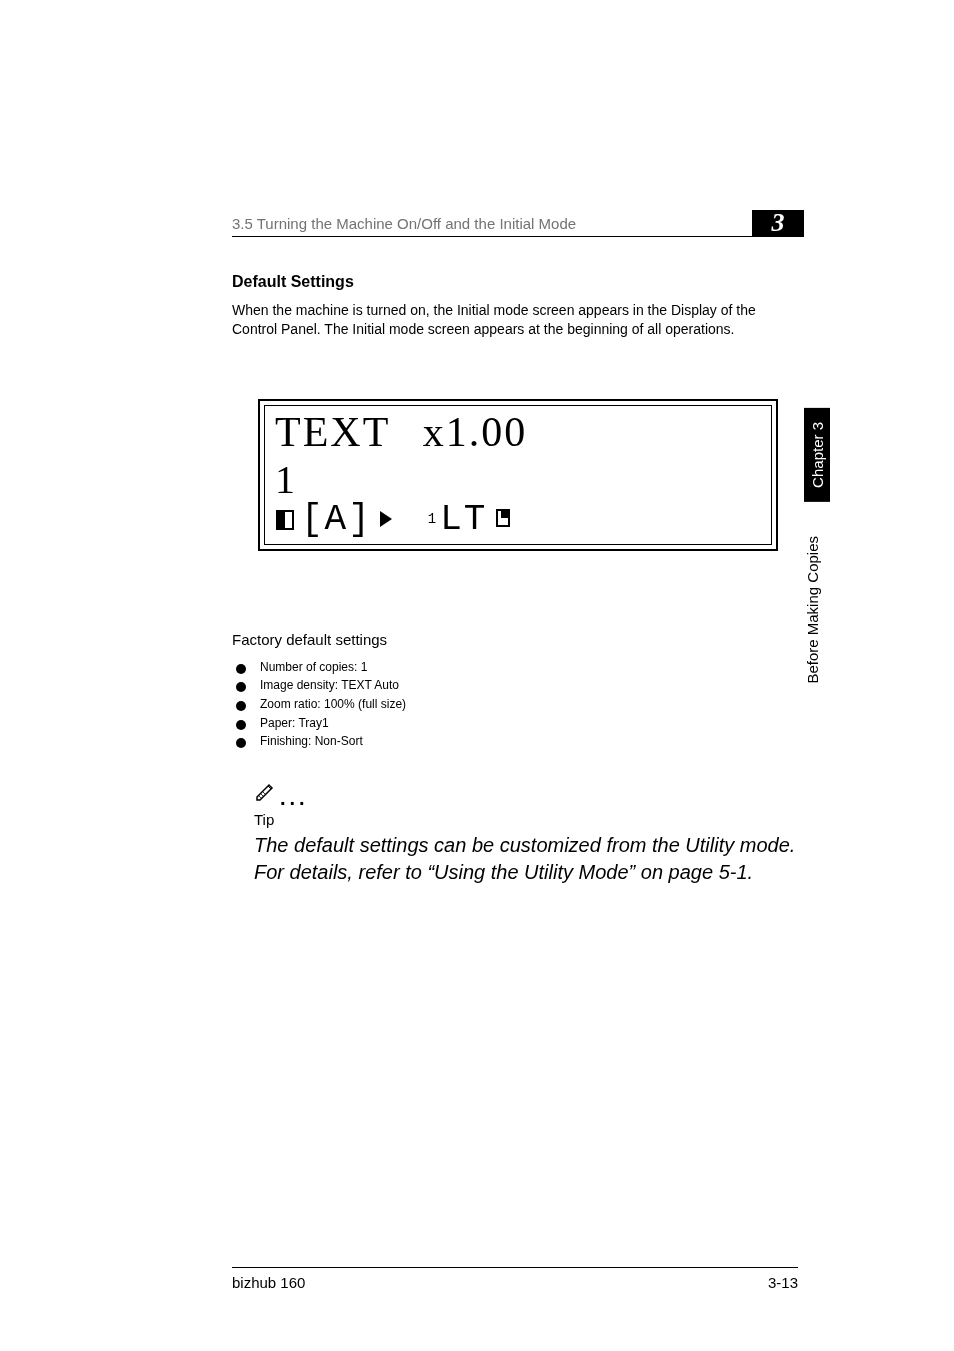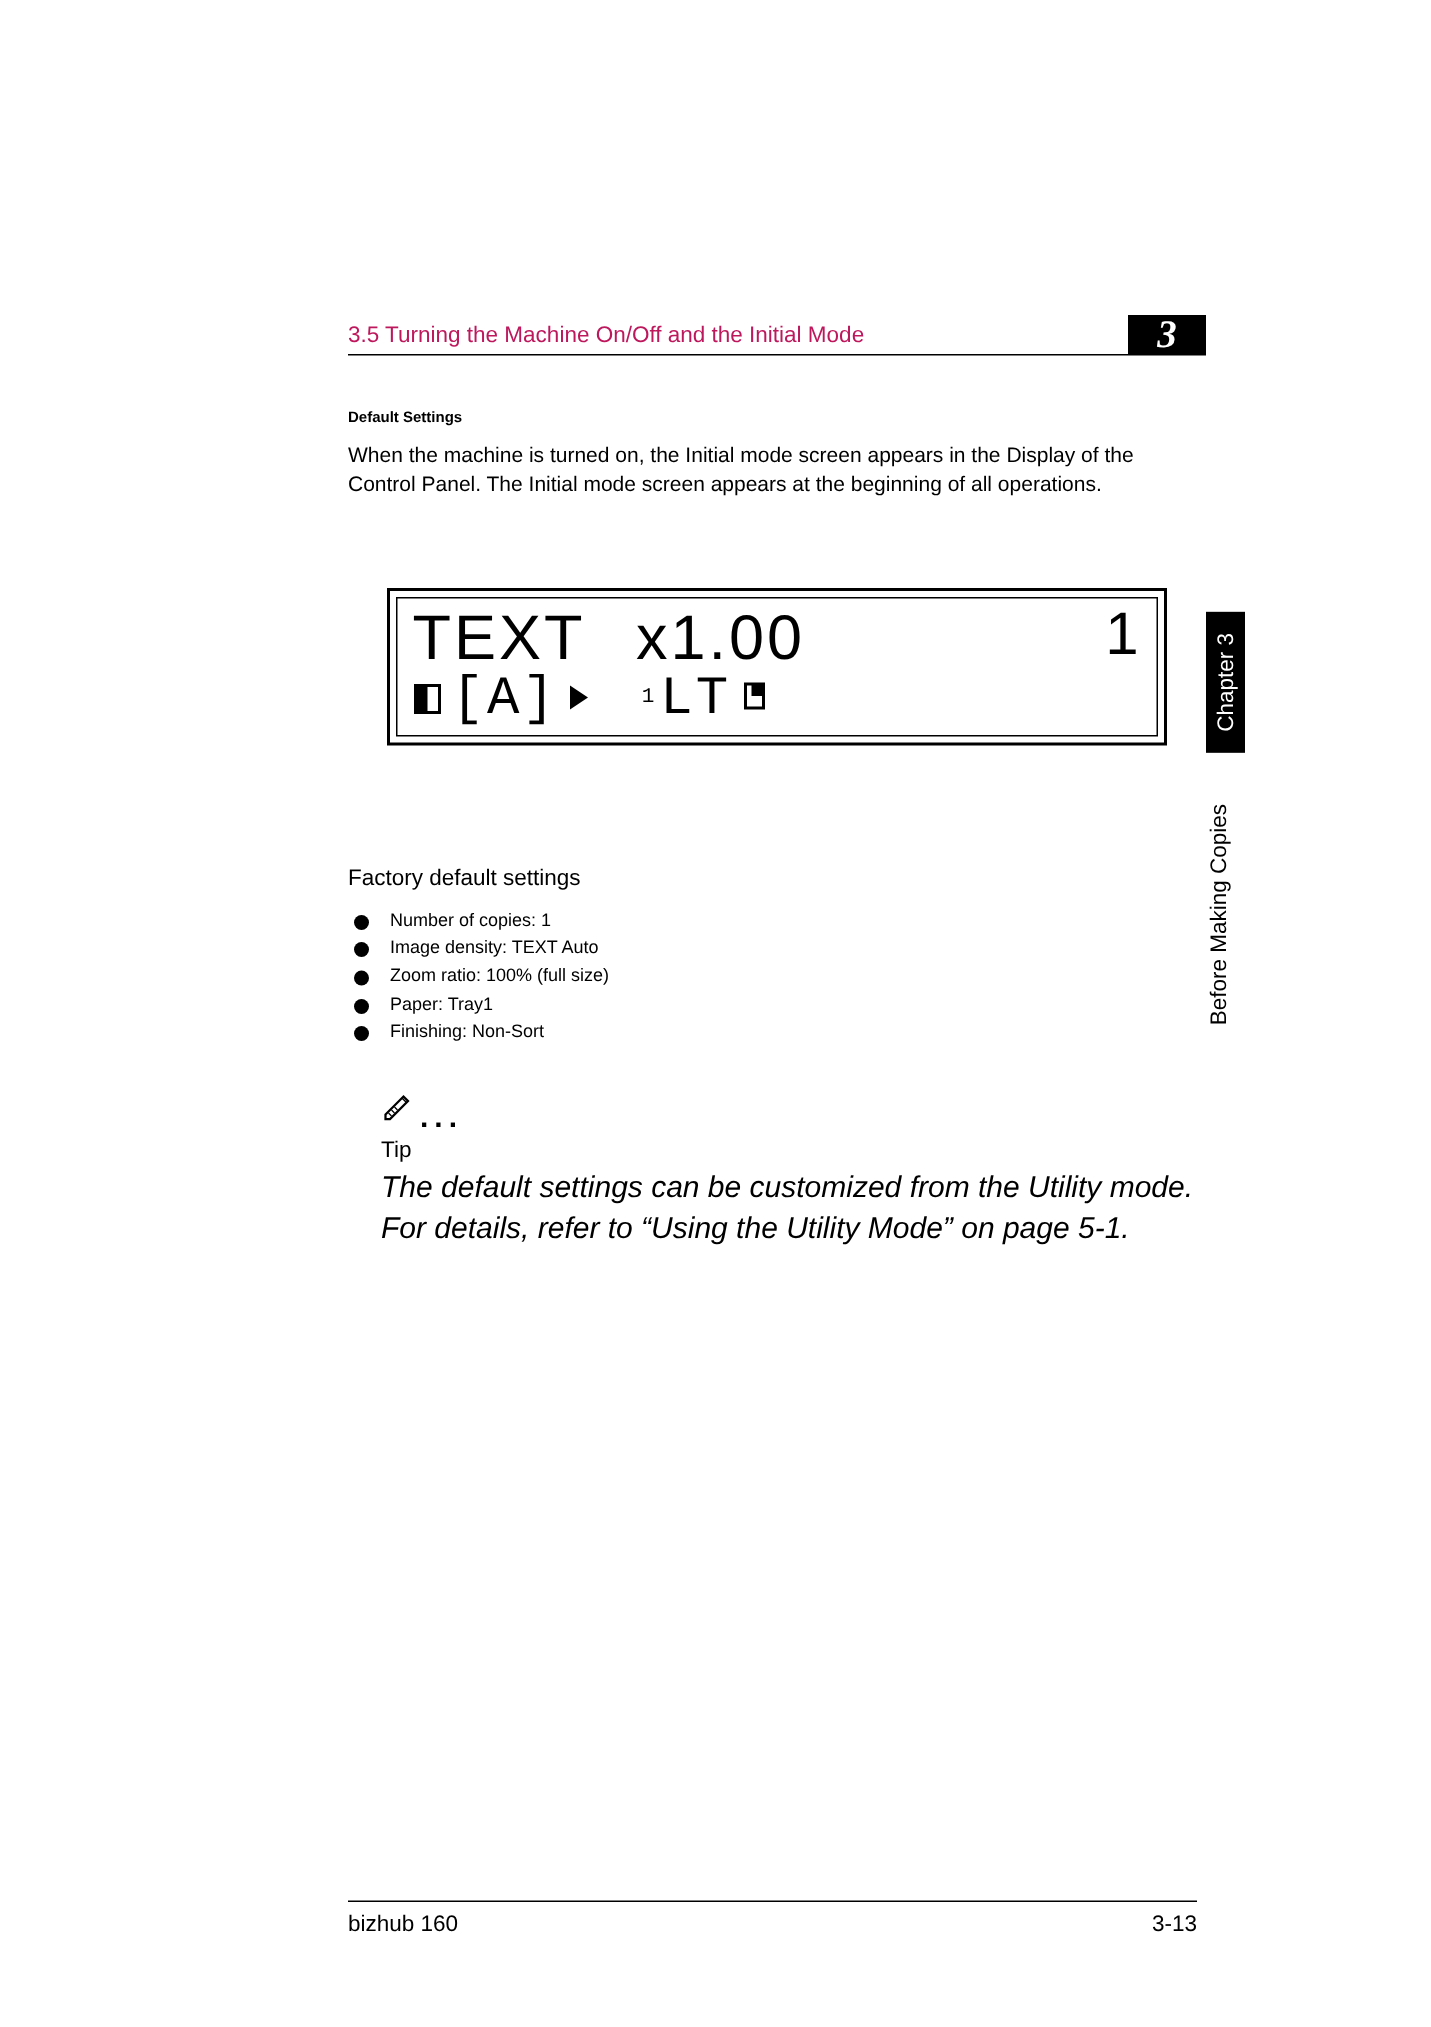--- a/index.html
+++ b/index.html
@@ -18,62 +18,63 @@
     .header-row {
       display: flex;
       align-items: flex-end;
       justify-content: space-between;
       border-bottom: 1px solid #000;
       padding-bottom: 4px;
       margin-bottom: 36px;
     }
     .section-header {
       font-size: 15px;
-      color: #be185d;
+      color: #737373;
     }
     .chapter-num-box {
       background: #000;
       color: #fff;
       font-style: italic;
       font-weight: bold;
       font-family: "Times New Roman", serif;
       font-size: 26px;
       width: 52px;
       height: 26px;
       text-align: center;
       line-height: 26px;
       margin-bottom: -4px;
     }
     .subheading {
       font-weight: bold;
-      font-size: 10px;
+      font-size: 16px;
       margin-bottom: 10px;
     }
     .body-text {
       font-size: 14px;
       line-height: 1.35;
       margin-bottom: 60px;
     }
     .lcd-wrap {
       margin: 0 26px 80px 26px;
       border: 2px solid #000;
       padding: 4px;
     }
     .lcd-inner {
       border: 1.5px solid #000;
       padding: 2px 10px 4px 10px;
     }
     .lcd-line1 {
       display: flex;
       justify-content: space-between;
       align-items: flex-start;
-      font-family: Liberation Sans, sans-serif;
+      font-family: Liberation Serif, serif;
       font-size: 42px;
       font-weight: normal;
       letter-spacing: 2px;
+      flex-direction: column;
     }
     .lcd-left { display: inline-block; }
     .lcd-mid { display: inline-block; margin-left: 20px; }
     .lcd-right { font-size: 40px; }
     .lcd-line2 {
       display: flex;
       align-items: center;
       font-family: "Courier New", monospace;
       font-size: 36px;
       font-weight: normal;

